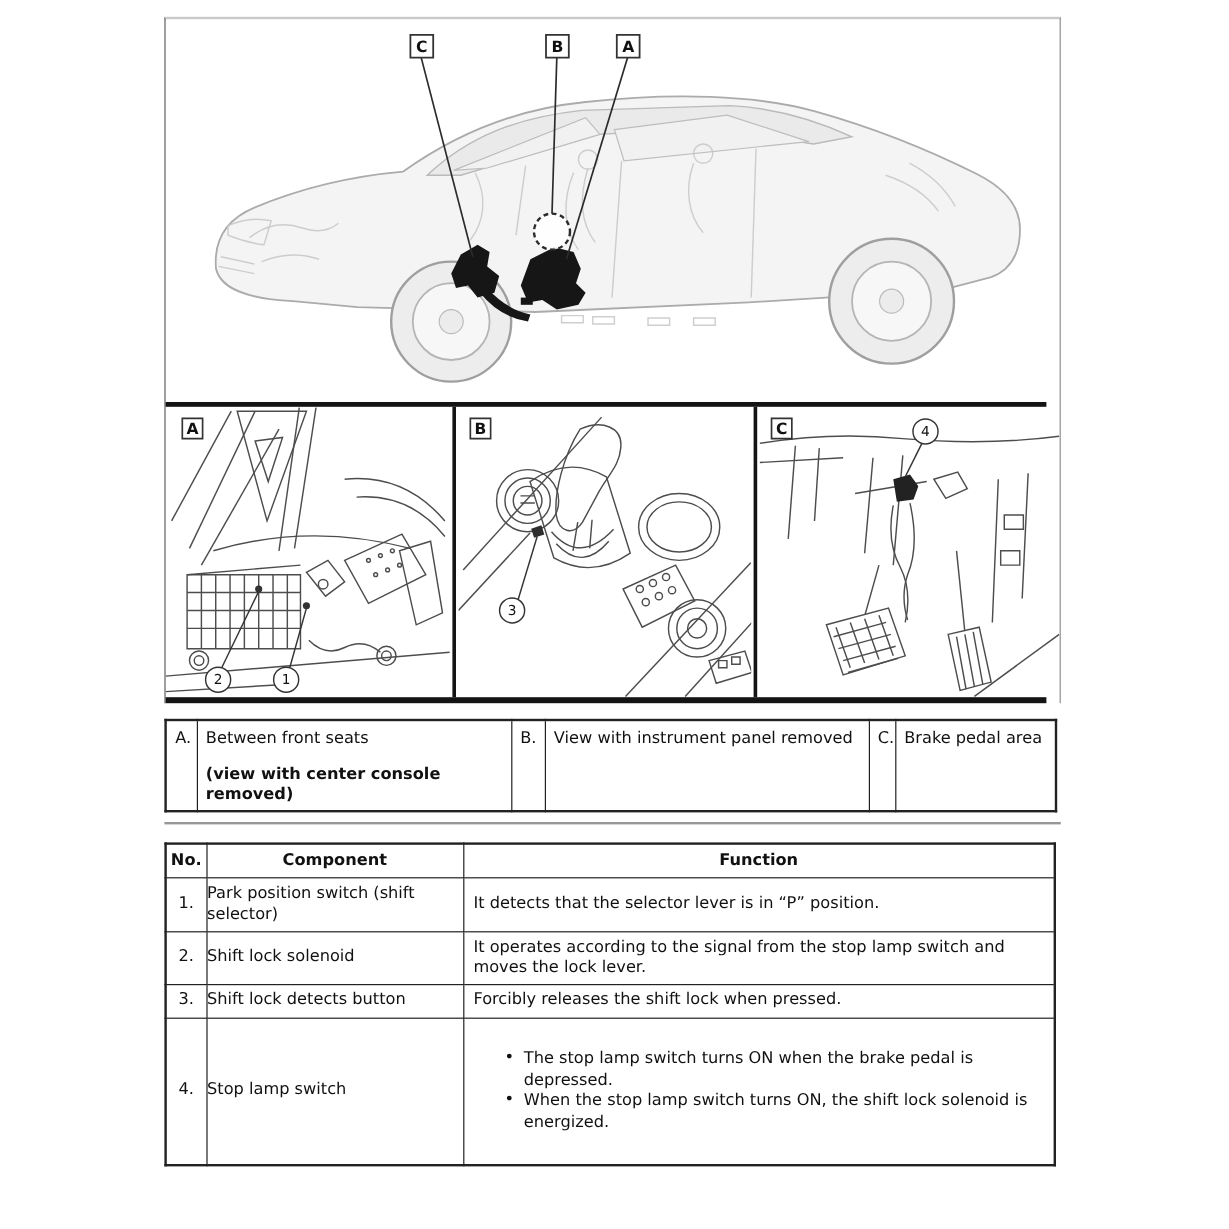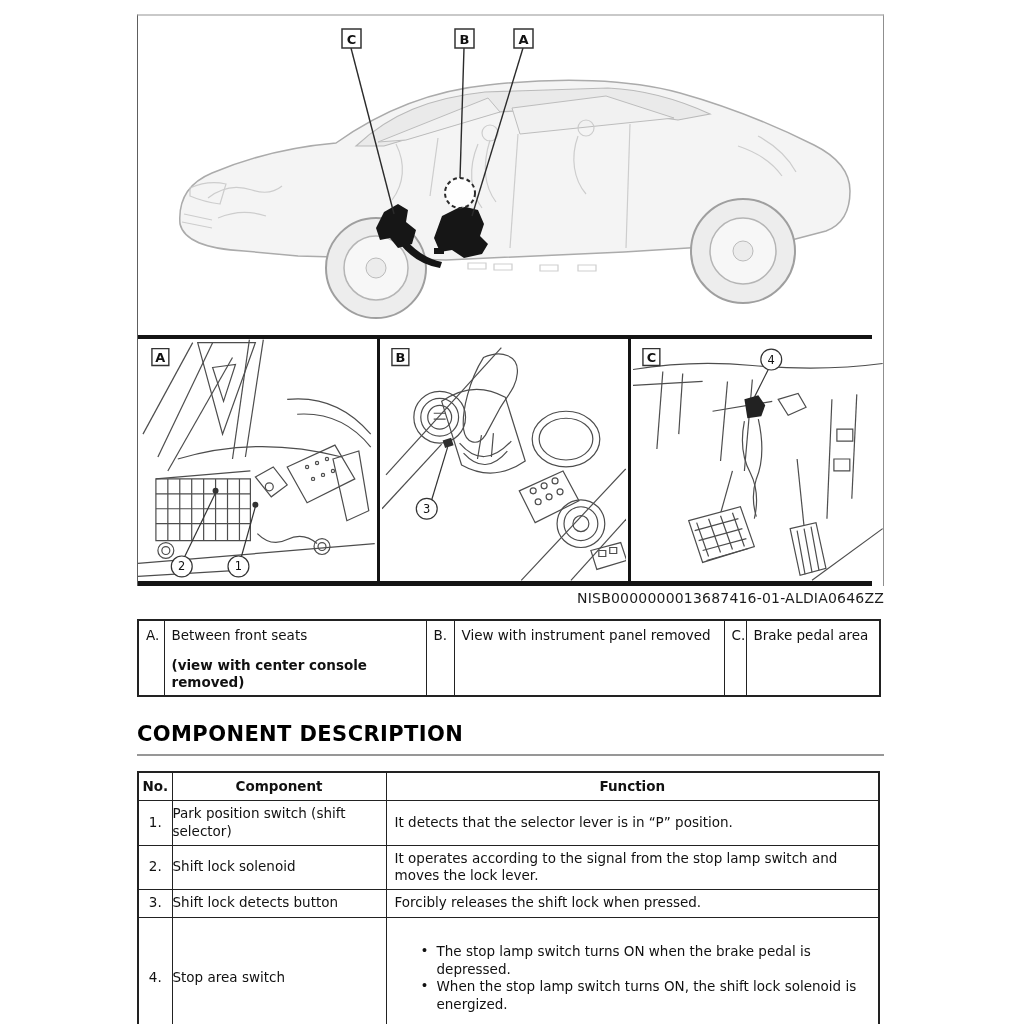--- a/index.html
+++ b/index.html
@@ -280,21 +280,20 @@
             <line x1="136" y1="30" x2="122" y2="58"></line>
             <circle cx="139" cy="20" r="10.5"></circle>
           </g>
           <text class="callout-num" x="139" y="24" text-anchor="middle">4</text>
         </svg>
       </div>
 
       <div class="bottom-band"></div>
     </div>
 
-    <div class="fig-code">NISB0000000013687416-01-ALDIA0646ZZ</div>
 
     <table class="loc-table">
       <colgroup>
         <col style="width:26px">
           <col style="width:262px">
         <col style="width:28px">
           <col style="width:270px">
         <col style="width:22px">
           <col style="width:134px">
       </colgroup>
@@ -306,21 +305,20 @@
           <div class="loc-line2">(view with center console removed)</div>
         </td>
         <td class="loc-key">B.</td>
         <td>View with instrument panel removed</td>
         <td class="loc-key">C.</td>
         <td>Brake pedal area</td>
       </tr>
     </tbody>
       </table>
 
-    <div class="section-title">COMPONENT DESCRIPTION</div>
     <div class="title-rule"></div>
 
     <table class="comp-table">
       <colgroup>
         <col style="width:34px">
           <col style="width:214px">
           <col style="width:493px">
       </colgroup>
       <tbody>
           <tr>
@@ -338,21 +336,21 @@
         <td class="comp">Shift lock solenoid</td>
         <td class="func">It operates according to the signal from the stop lamp switch and moves the lock lever.</td>
       </tr>
       <tr class="r3">
         <td class="no">3.</td>
         <td class="comp">Shift lock detects button</td>
         <td class="func">Forcibly releases the shift lock when pressed.</td>
       </tr>
       <tr class="r4">
         <td class="no">4.</td>
-        <td class="comp">Stop area switch</td>
+        <td class="comp">Stop lamp switch</td>
         <td class="func">
           <div class="bullets">
             <div class="bullet">The stop lamp switch turns ON when the brake pedal is depressed.</div>
             <div class="bullet">When the stop lamp switch turns ON, the shift lock solenoid is energized.</div>
           </div>
         </td>
       </tr>
     </tbody>
       </table>
 

